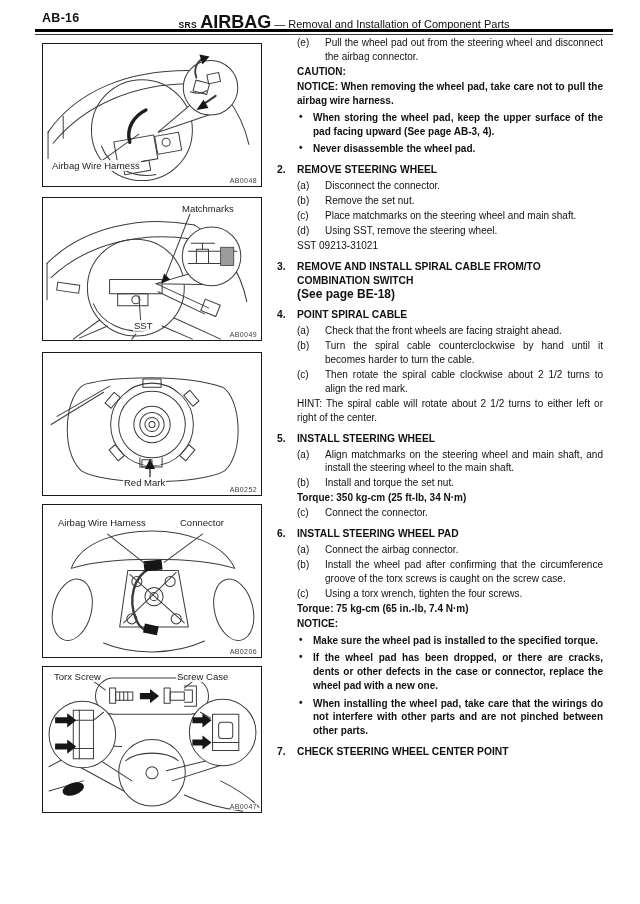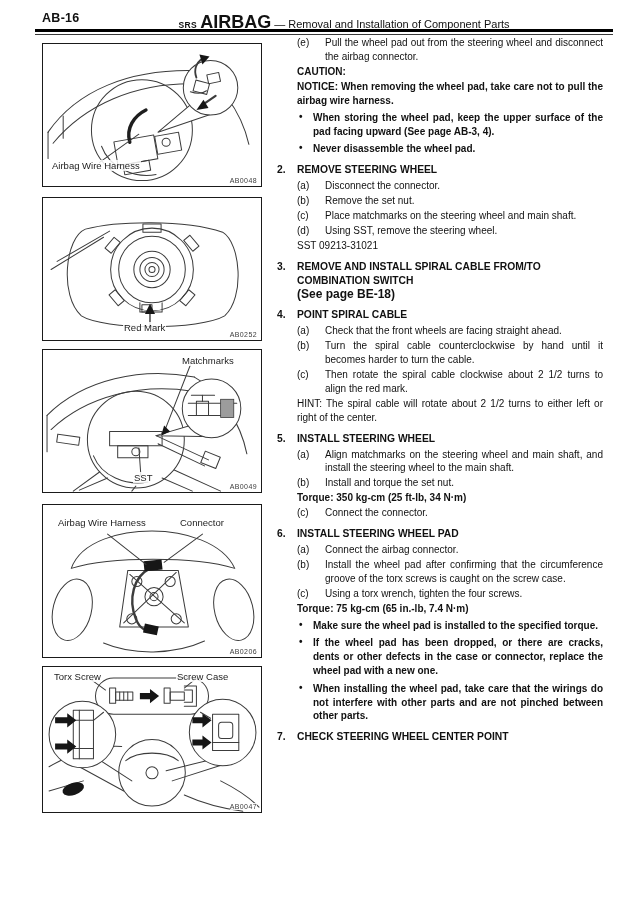--- a/index.html
+++ b/index.html
@@ -85,45 +85,20 @@
         <rect class="ln" x="163" y="28" width="12" height="9" transform="rotate(-12 169 32)"></rect>
         <path class="ln" d="M146,46 C152,48 158,48 162,45"></path>
         <path class="ln" d="M152,32 C149,24 152,17 158,13" style="stroke-width:1.8"></path>
         <polygon class="blk" points="155,9 165,11 158,19"></polygon>
         <path class="ln" d="M171,50 L158,59" style="stroke-width:2.2"></path>
         <polygon class="blk" points="152,64 159,54 164,62"></polygon>
         <path class="ln" d="M56,116 L95,88"></path>
       </svg>
       <span class="flabel" style="left:8px; bottom:15px;">Airbag Wire Harness</span>
       <span class="fcode">AB0048</span>
-    </div>
-
-    <div class="figbox fb3">
-      <svg viewBox="0 0 216 139">
-        <path class="ln" d="M42,30 C22,38 16,96 38,116 C60,130 156,130 180,116 C200,98 196,44 178,33 C140,20 72,22 42,30 Z"></path>
-        <path class="ln" d="M14,62 L66,32"></path>
-        <path class="ln" d="M8,70 L60,38"></path>
-        <circle class="ln" cx="108" cy="70" r="41"></circle>
-        <circle class="ln" cx="108" cy="70" r="33"></circle>
-        <rect class="ln" x="99" y="25" width="18" height="8"></rect>
-        <rect class="ln" x="62" y="42" width="14" height="8" transform="rotate(-50 69 46)"></rect>
-        <rect class="ln" x="140" y="40" width="14" height="8" transform="rotate(50 147 44)"></rect>
-        <rect class="ln" x="66" y="94" width="14" height="8" transform="rotate(50 73 98)"></rect>
-        <rect class="ln" x="136" y="94" width="14" height="8" transform="rotate(-50 143 98)"></rect>
-        <circle class="ln" cx="108" cy="70" r="18"></circle>
-        <circle class="ln" cx="108" cy="70" r="12"></circle>
-        <circle class="ln" cx="108" cy="70" r="7"></circle>
-        <circle class="ln" cx="108" cy="70" r="3"></circle>
-        <path class="ln" d="M96,103 L96,112 L118,112 L118,103"></path>
-        <rect class="ln" x="98" y="105" width="10" height="7"></rect>
-        <path class="ln" d="M106,126 L106,113" style="stroke-width:1.4"></path>
-        <polygon class="blk" points="101,114 111,114 106,104"></polygon>
-      </svg>
-      <span class="flabel" style="left:80px; bottom:7px;">Red Mark</span>
-      <span class="fcode">AB0252</span>
     </div>
 
     <div class="figbox fb2">
       <svg viewBox="0 0 216 139">
         <path class="ln" d="M4,64 C40,28 98,16 150,26"></path>
         <path class="ln" d="M8,78 C44,44 98,32 148,40"></path>
         <path class="ln" d="M150,26 C176,40 196,72 202,102"></path>
         <path class="ln" d="M4,64 L4,100"></path>
         <rect class="ln" x="14" y="84" width="22" height="8" transform="rotate(8 25 88)"></rect>
         <circle class="ln" cx="92" cy="88" r="48"></circle>
@@ -147,20 +122,45 @@
         <rect class="ln" x="152" y="50" width="12" height="14"></rect>
         <path class="ln" d="M158,44 L158,50"></path>
         <path class="ln" d="M147,44 L170,44"></path>
         <path class="ln" d="M146,14 L121,78"></path>
         <polygon class="blk" points="117,84 120,74 126,80"></polygon>
         <path class="ln" d="M97,124 L95,96"></path>
       </svg>
       <span class="flabel" style="left:138px; top:5px;">Matchmarks</span>
       <span class="flabel" style="left:90px; bottom:9px;">SST</span>
       <span class="fcode">AB0049</span>
+    </div>
+
+    <div class="figbox fb3">
+      <svg viewBox="0 0 216 139">
+        <path class="ln" d="M42,30 C22,38 16,96 38,116 C60,130 156,130 180,116 C200,98 196,44 178,33 C140,20 72,22 42,30 Z"></path>
+        <path class="ln" d="M14,62 L66,32"></path>
+        <path class="ln" d="M8,70 L60,38"></path>
+        <circle class="ln" cx="108" cy="70" r="41"></circle>
+        <circle class="ln" cx="108" cy="70" r="33"></circle>
+        <rect class="ln" x="99" y="25" width="18" height="8"></rect>
+        <rect class="ln" x="62" y="42" width="14" height="8" transform="rotate(-50 69 46)"></rect>
+        <rect class="ln" x="140" y="40" width="14" height="8" transform="rotate(50 147 44)"></rect>
+        <rect class="ln" x="66" y="94" width="14" height="8" transform="rotate(50 73 98)"></rect>
+        <rect class="ln" x="136" y="94" width="14" height="8" transform="rotate(-50 143 98)"></rect>
+        <circle class="ln" cx="108" cy="70" r="18"></circle>
+        <circle class="ln" cx="108" cy="70" r="12"></circle>
+        <circle class="ln" cx="108" cy="70" r="7"></circle>
+        <circle class="ln" cx="108" cy="70" r="3"></circle>
+        <path class="ln" d="M96,103 L96,112 L118,112 L118,103"></path>
+        <rect class="ln" x="98" y="105" width="10" height="7"></rect>
+        <path class="ln" d="M106,126 L106,113" style="stroke-width:1.4"></path>
+        <polygon class="blk" points="101,114 111,114 106,104"></polygon>
+      </svg>
+      <span class="flabel" style="left:80px; bottom:7px;">Red Mark</span>
+      <span class="fcode">AB0252</span>
     </div>
 
     <div class="figbox fb4">
       <svg viewBox="0 0 216 149">
         <path class="ln" d="M28,62 C38,34 78,25 108,25 C140,25 178,36 190,62 C150,50 68,50 28,62 Z"></path>
         <ellipse class="ln" cx="29" cy="103" rx="19" ry="31" transform="rotate(14 29 103)"></ellipse>
         <ellipse class="ln" cx="189" cy="103" rx="19" ry="31" transform="rotate(-14 189 103)"></ellipse>
         <path class="ln" d="M60,136 C88,148 130,148 160,134"></path>
         <path class="ln" d="M84,64 L134,64 L144,120 L76,120 Z"></path>
         <path class="ln" d="M86,68 L140,116"></path>
@@ -255,19 +255,20 @@
     <div class="blk lettered"><span class="lab">(a)</span><span>Align matchmarks on the steering wheel and main shaft, and install the steering wheel to the main shaft.</span></div>
     <div class="blk lettered"><span class="lab">(b)</span><span>Install and torque the set nut.</span></div>
     <div class="blk boldline">Torque:  350 kg-cm (25 ft-lb, 34 N·m)</div>
     <div class="blk lettered"><span class="lab">(c)</span><span>Connect the connector.</span></div>
 
     <div class="blk heading"><span class="num">6.</span><span>INSTALL STEERING WHEEL PAD</span></div>
     <div class="blk lettered"><span class="lab">(a)</span><span>Connect the airbag connector.</span></div>
     <div class="blk lettered"><span class="lab">(b)</span><span>Install the wheel pad after confirming that the circumference groove of the torx screws is caught on the screw case.</span></div>
     <div class="blk lettered"><span class="lab">(c)</span><span>Using a torx wrench, tighten the four screws.</span></div>
     <div class="blk boldline">Torque:  75 kg-cm (65 in.-lb, 7.4 N·m)</div>
+    <div class="blk boldline">NOTICE:</div>
     <div class="blk bullet"><span class="dot">•</span><span>Make sure the wheel pad is installed to the specified torque.</span></div>
     <div class="blk bullet"><span class="dot">•</span><span>If the wheel pad has been dropped, or there are cracks, dents or other defects in the case or connector, replace the wheel pad with a new one.</span></div>
     <div class="blk bullet"><span class="dot">•</span><span>When installing the wheel pad, take care that the wirings do not interfere with other parts and are not pinched between other parts.</span></div>
 
     <div class="blk heading"><span class="num">7.</span><span>CHECK STEERING WHEEL CENTER POINT</span></div>
   </div>
 </div>
 
 </body></html>

